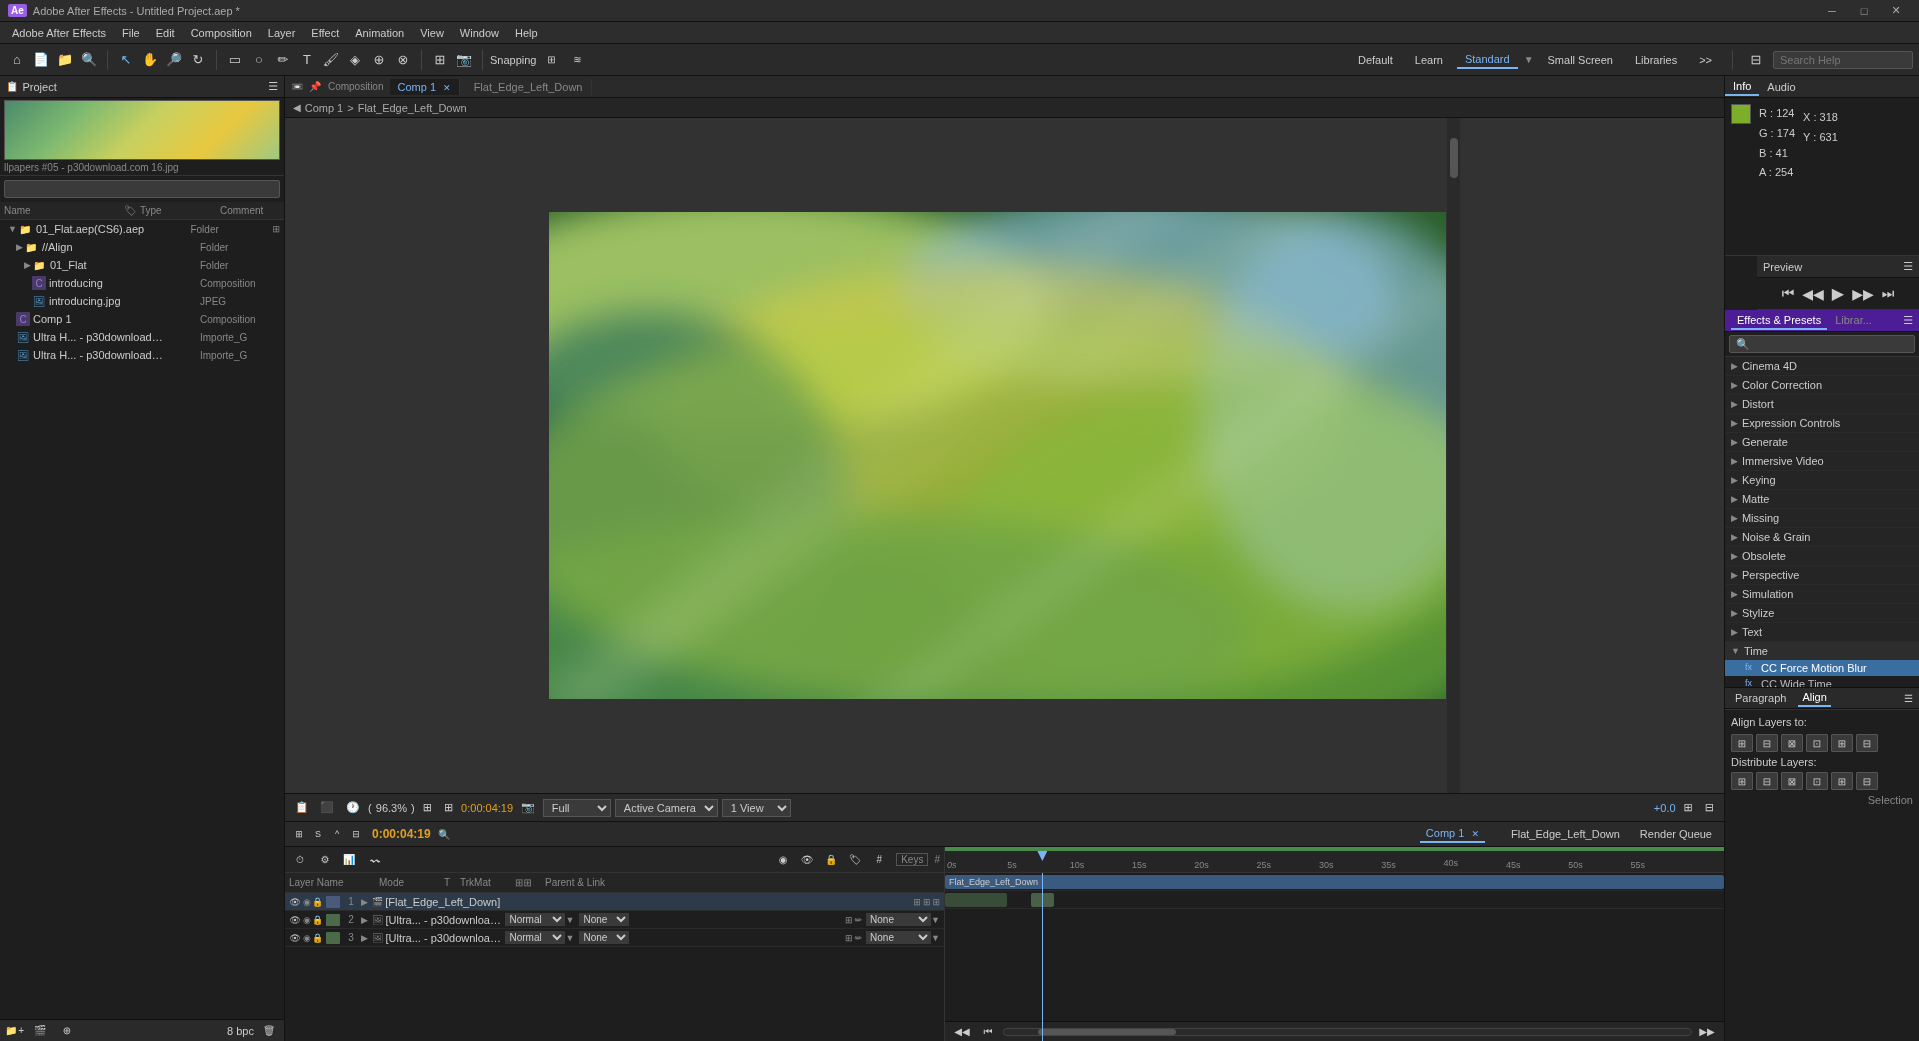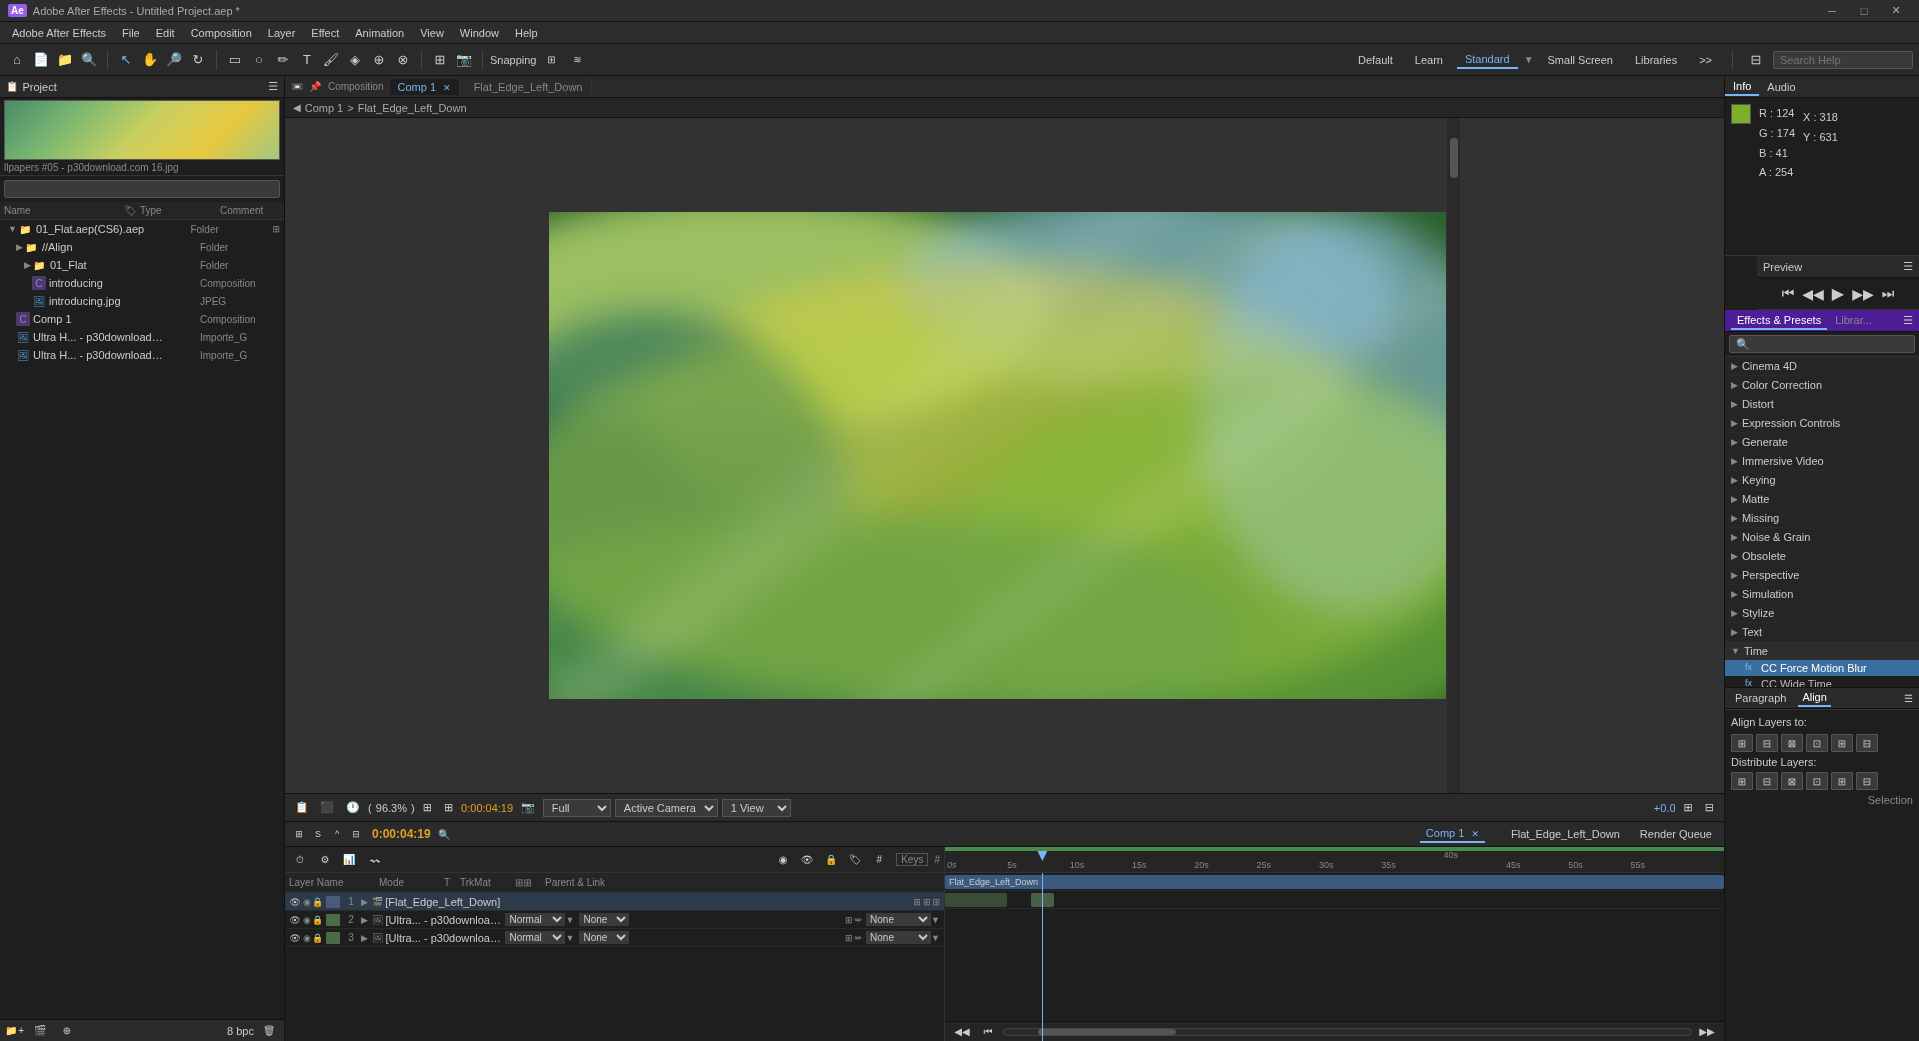--- a/index.html
+++ b/index.html
@@ -519,21 +519,21 @@
             <div style="position:absolute;top:0;left:0;right:0;height:4px;background:#4a8a4a;"></div>
 
             <div style="position:absolute;bottom:2px;left:2px;font-size:9px;color:#888;font-style:italic;">0s</div>
             <div style="position:absolute;bottom:2px;left:8%;font-size:9px;color:#888;">5s</div>
             <div style="position:absolute;bottom:2px;left:16%;font-size:9px;color:#888;">10s</div>
             <div style="position:absolute;bottom:2px;left:24%;font-size:9px;color:#888;">15s</div>
             <div style="position:absolute;bottom:2px;left:32%;font-size:9px;color:#888;">20s</div>
             <div style="position:absolute;bottom:2px;left:40%;font-size:9px;color:#888;margin-top:16px;">25s</div>
             <div style="position:absolute;bottom:2px;left:48%;font-size:9px;color:#888;">30s</div>
             <div style="position:absolute;bottom:2px;left:56%;font-size:9px;color:#888;">35s</div>
-            <div style="position:absolute;bottom:12px;left:64%;font-size:9px;color:#888;">40s</div>
+            <div style="position:absolute;bottom:4px;left:64%;font-size:9px;color:#888;">40s</div>
             <div style="position:absolute;bottom:2px;left:72%;font-size:9px;color:#888;">45s</div>
             <div style="position:absolute;bottom:2px;left:80%;font-size:9px;color:#888;">50s</div>
             <div style="position:absolute;bottom:2px;left:88%;font-size:9px;color:#888;">55s</div>
 
             <div style="position:absolute;top:4px;left:12.5%;width:10px;height:10px;background:#79b4f5;clip-path:polygon(0 0,100% 0,50% 100%);margin-left:-5px;"></div>
           </div>
 
           <div id="track-area" style="position:relative;">
 
             <div id="playhead" style="left:12.5%;"></div>

